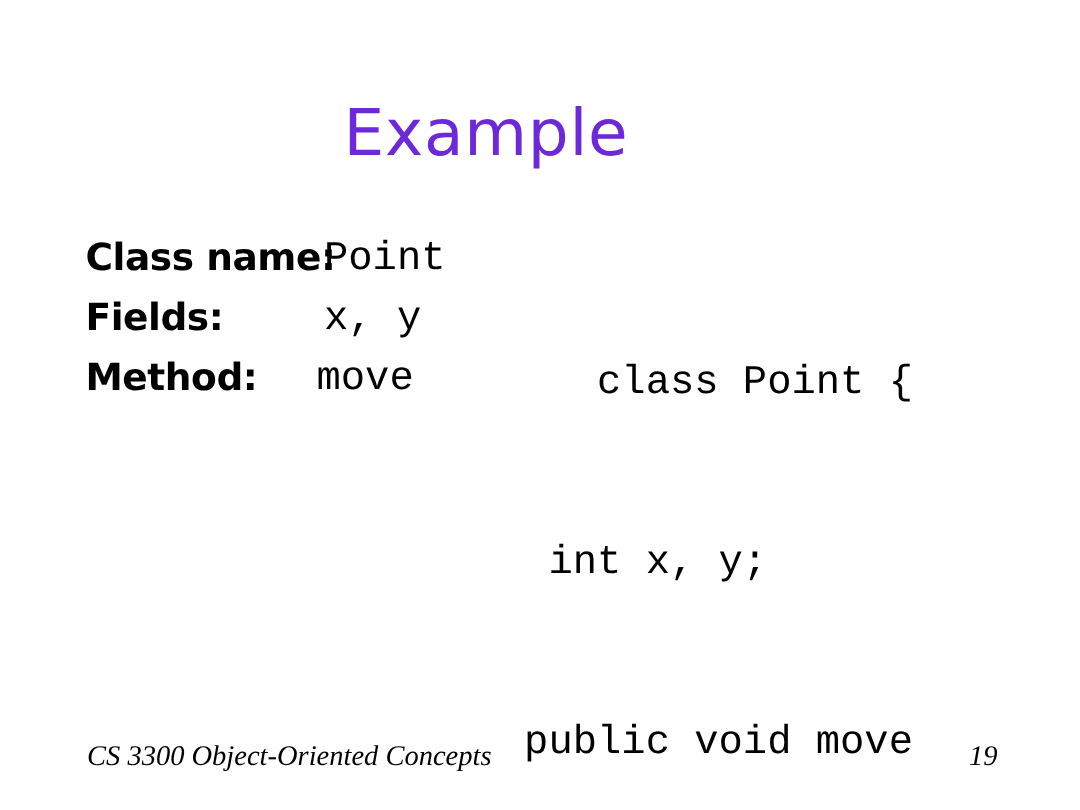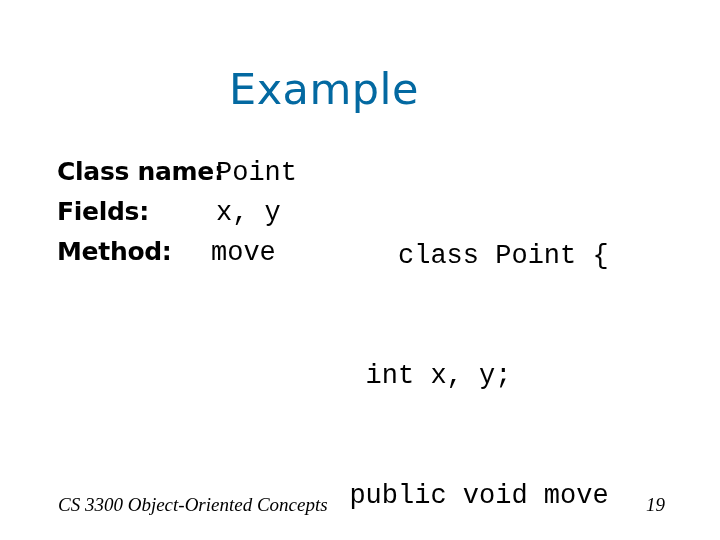--- a/index.html
+++ b/index.html
@@ -17,21 +17,21 @@
     font-family: "Liberation Sans", sans-serif;
   }
 
   
   #slide-title {
     position: absolute;
     left: 0;
     top: 62px;
     width: 648px;
     text-align: center;
-    color: #0369a1;
+    color: #6d28d9;
     font-family: "DejaVu Sans", sans-serif;
     font-size: 43px;
     font-weight: 400;
     letter-spacing: 0.5px;
     line-height: 54px;
     white-space: pre;
   }
 
   
   #body-block {

